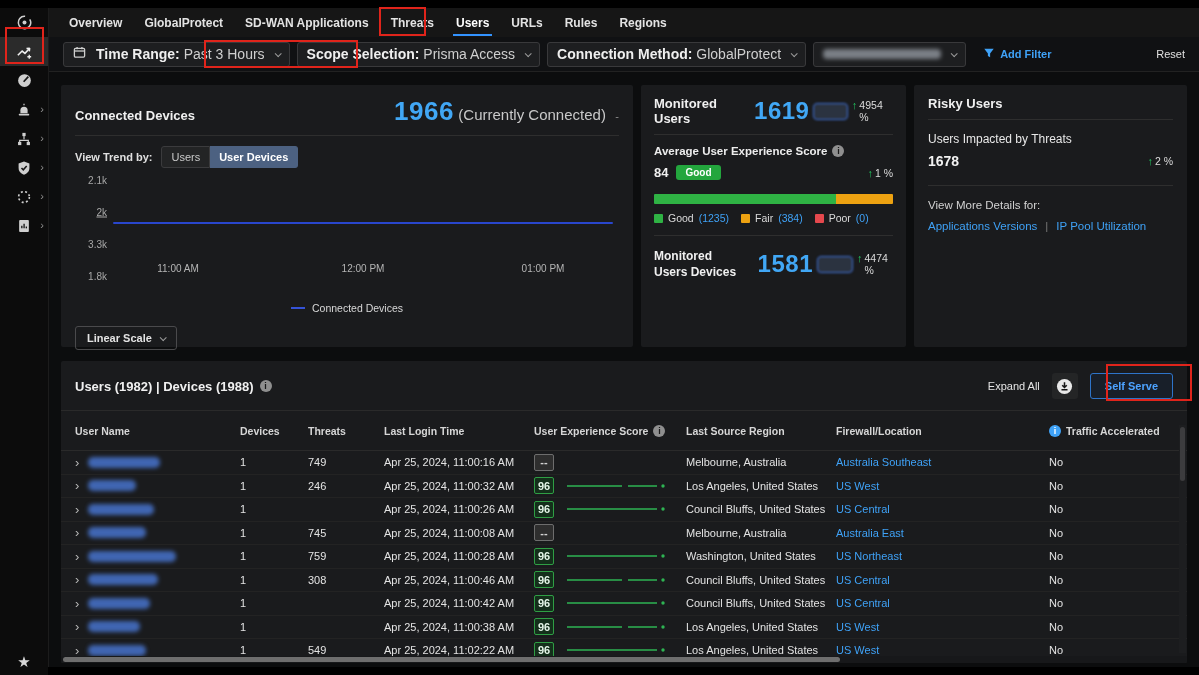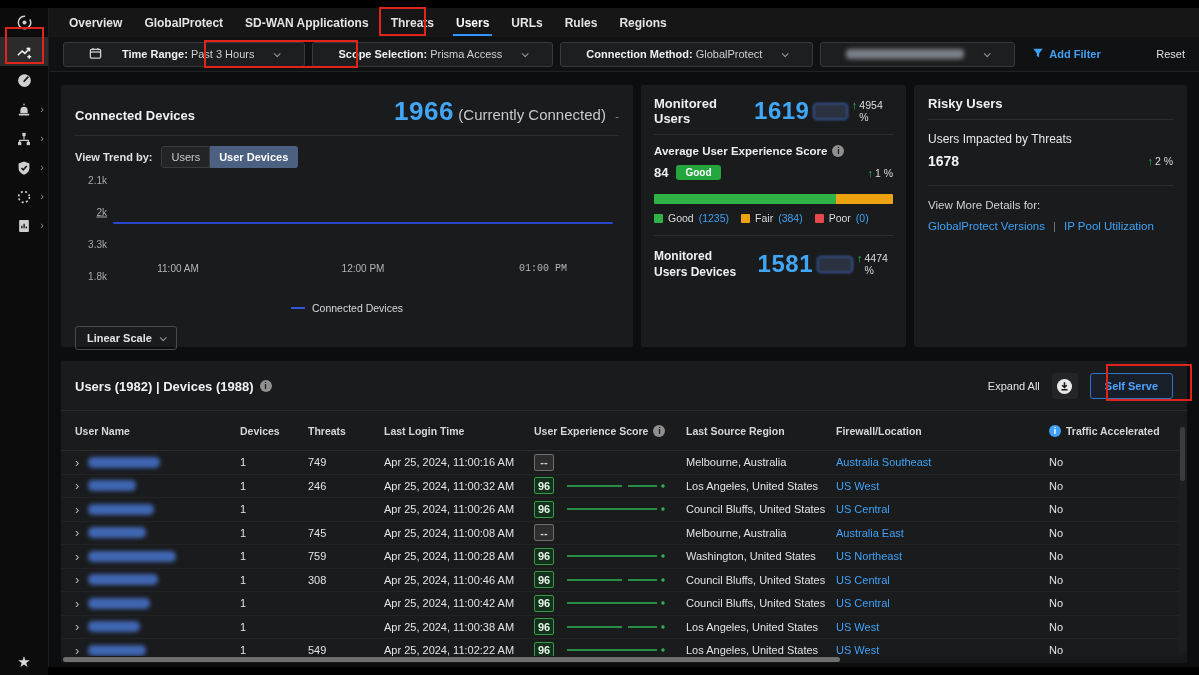--- a/index.html
+++ b/index.html
@@ -17,21 +17,21 @@
 
   
   .main { position:absolute; left:48px; top:8px; right:0; bottom:8px; background:#0c0d0e; border-left:1px solid #1c1c1c; overflow:hidden; }
 
   .navbar { height:29px; background:#161616; display:flex; align-items:stretch; padding-left:9px; }
   .nav-tab { display:flex; align-items:center; padding:0 11px; font-size:12px; font-weight:bold; color:#e3e3e3; cursor:pointer; position:relative; }
   .nav-tab.active { color:#fff; }
   .nav-tab.active:after { content:""; position:absolute; left:8px; right:8px; bottom:1px; height:2px; background:#3393ff; }
 
   .filterbar { height:35px; background:#101113; border-bottom:1px solid #222; display:flex; align-items:center; padding:0 14px; gap:7px; }
-  .chip { height:25px; background:#1d1e20; border:1px solid #39393b; border-radius:3px; display:flex; align-items:center; gap:20px; padding:0 25px; font-size:11px; color:#cfcfcf; cursor:pointer; white-space:nowrap; }
+  .chip { height:25px; background:#1d1e20; border:1px solid #39393b; border-radius:3px; display:flex; align-items:center; gap:10px; padding:0 9px; font-size:14px; color:#cfcfcf; cursor:pointer; white-space:nowrap; }
   .chip b { color:#efefef; }
   .chev-d { width:5px; height:5px; border-right:1.4px solid #9a9a9a; border-bottom:1.4px solid #9a9a9a; transform:rotate(45deg) translateY(-1px); display:inline-block; }
   .redact-text { width:118px; height:10px; border-radius:4px; background:#9aa0a8; filter:blur(2px); opacity:.75; }
   .addfilter { display:flex; align-items:center; gap:5px; color:#3fa2f7; font-size:11px; font-weight:bold; margin-left:10px; cursor:pointer; }
   .reset { margin-left:auto; font-size:11px; color:#e0e0e0; cursor:pointer; }
 
   .content { padding:13px 12px 0 12px; }
   .cards-row { display:flex; gap:8px; }
   .card { background:#1a1b1d; border-radius:2px; }
 
@@ -265,21 +265,21 @@
             <div class="seg-toggle" id="trendToggle">
                 <button class="seg-btn">Users</button>
                 <button class="seg-btn active">User Devices</button>
               </div>
           </div>
           <div class="chart-wrap" id="chartWrap">
             <div class="chart-plot" id="chartPlot">
               <div class="chart-line" id="chartLine" style="bottom: 52px; background: rgb(41, 70, 204);"></div>
             <span class="xtick" style="left: 13%; bottom: 2px;">11:00 AM</span>
                 <span class="xtick" style="left: 50%; bottom: 2px;">12:00 PM</span>
-                <span class="xtick" style="left: 86%; bottom: 2px; font-family: Liberation Mono, monospace;">01:00 PM</span>
+                <span class="xtick" style="left: 86%; bottom: 2px;">01:00 PM</span>
               </div>
           <span class="ytick" style="bottom: 18px;">1.8k</span>
               <span class="ytick" style="bottom: 50px;">3.3k</span>
               <span class="ytick" style="bottom: 82px; text-decoration: underline;">2k</span>
               <span class="ytick" style="bottom: 114px;">2.1k</span>
             </div>
           <div class="chart-legend">
             <span class="legend-dash"></span>
             <span>Connected Devices</span>
           </div>
@@ -357,21 +357,21 @@
           <div class="risk-label">Users Impacted by Threats</div>
           <div class="risk-val-row">
             <span class="risk-val">1678</span>
             <span class="delta">
                 <span class="up-arrow">↑</span>
                 <span>2 %</span>
               </span>
           </div>
           <div class="more-label">View More Details for:</div>
           <div class="links-row">
-            <span class="blue-link">GlobalProtect Versions</span>
+            <span class="blue-link">Applications Versions</span>
             <span class="link-sep">|</span>
             <span class="blue-link">IP Pool Utilization</span>
           </div>
         </div>
       </div>
 
       <div class="card table-card">
         <div class="table-top">
           <span class="table-title">
             <span>Users (1982) | Devices (1988)</span>

